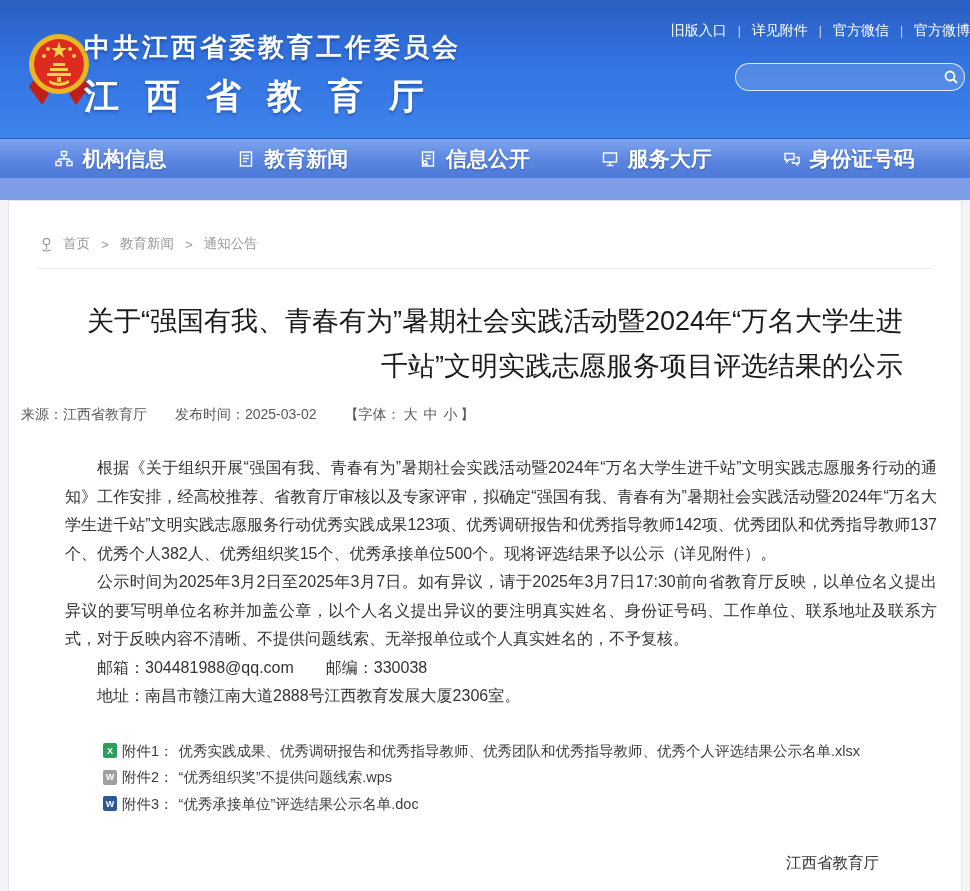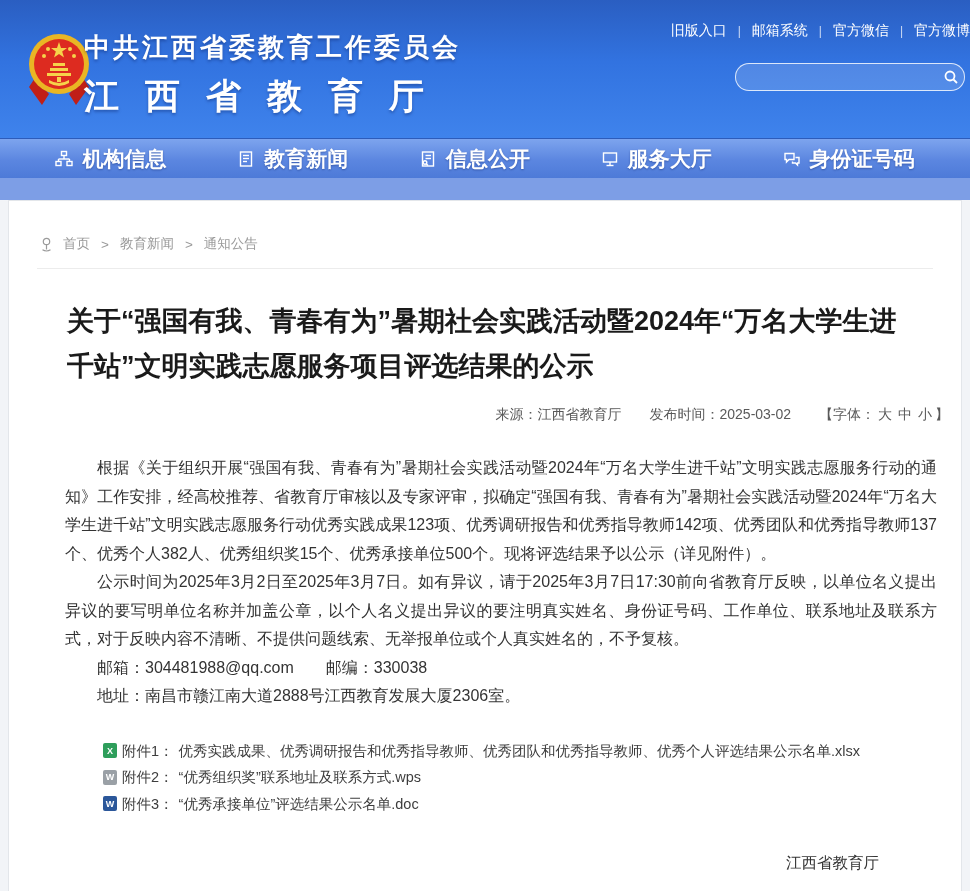--- a/index.html
+++ b/index.html
@@ -39,24 +39,24 @@
   
   .panel{
     margin:0 8px;background:#fff;border:1px solid #e3e6ea;border-bottom:none;
     height:720px;box-sizing:border-box;
   }
   .breadcrumb{display:flex;align-items:center;gap:9px;padding:34px 30px 0 30px;color:#9a9a9a;font-size:13.5px;}
   .breadcrumb .crumb{cursor:pointer;font-family:Liberation Mono, monospace;}
   .breadcrumb .bsep{margin:0 2px;}
   .crumb-rule{margin:15px 28px 0 28px;border-bottom:1px solid #ececec;}
   .doc-title{
-    margin:30px 58px 0 58px;text-align:left;
-    font-size:27px;line-height:45px;font-weight:bold;color:#1a1a1a;
-  }
-  .doc-meta{margin-top:17px;text-align:right;font-size:14px;color:#595959;}
+    margin:30px 58px 0 58px;text-align:right;
+    font-size:27px;line-height:45px;font-weight:normal;color:#1a1a1a;
+  }
+  .doc-meta{margin-top:17px;text-align:left;font-size:14px;color:#595959;}
   .doc-meta .mchunk{margin:0 12px;}
   .doc-meta .fsize{margin:0 3px;cursor:pointer;}
   .body-text{margin:30px 24px 0 56px;font-size:16px;line-height:28.5px;color:#333;text-align:justify;}
   .body-text p{margin:0;text-indent:2em;}
   .attachments{margin:27px 56px 0 56px;padding-left:38px;}
   .attach-row{display:flex;align-items:center;gap:5px;font-size:14.5px;color:#3d3d3d;line-height:26.5px;cursor:pointer;white-space:nowrap;}
   .file-badge{width:14px;height:15px;border-radius:2px;display:inline-flex;align-items:center;justify-content:center;
     color:#fff;font-size:9px;font-weight:bold;flex:0 0 auto;font-family:"Liberation Sans",sans-serif;}
   .fb-xlsx{background:#2e9e5b;}
   .fb-wps{background:#9aa0a6;}
@@ -87,21 +87,21 @@
     </svg>
   </div>
   <div class="org-names">
     <div class="org-line1">中共江西省委教育工作委员会</div>
     <div class="org-line2">江西省教育厅</div>
   </div>
 
   <div class="top-links">
     <a>旧版入口</a>
     <span class="sep">|</span>
-    <a>邮箱系统</a>
+    <a>详见附件</a>
     <span class="sep">|</span>
     <a>官方微信</a>
     <span class="sep">|</span>
     <a>官方微博</a>
   </div>
 
   <div class="search-box">
     <input class="search-input" type="text" style="">
     <button class="search-btn">
       <span>
@@ -210,21 +210,21 @@
 
   <div class="attachments">
     <div class="attach-row">
       <span class="file-badge fb-xlsx">X</span>
       <span>附件1：</span>
         <span>优秀实践成果、优秀调研报告和优秀指导教师、优秀团队和优秀指导教师、优秀个人评选结果公示名单.xlsx</span>
     </div>
     <div class="attach-row">
       <span class="file-badge fb-wps">W</span>
       <span>附件2：</span>
-        <span>“优秀组织奖”联系地址及联系方式.wps</span>
+        <span>“优秀组织奖”不提供问题线索.wps</span>
     </div>
     <div class="attach-row">
       <span class="file-badge fb-doc">W</span>
       <span>附件3：</span>
         <span>“优秀承接单位”评选结果公示名单.doc</span>
     </div>
   </div>
 
   <div class="signature">
     <div class="sig-org">江西省教育厅</div>

